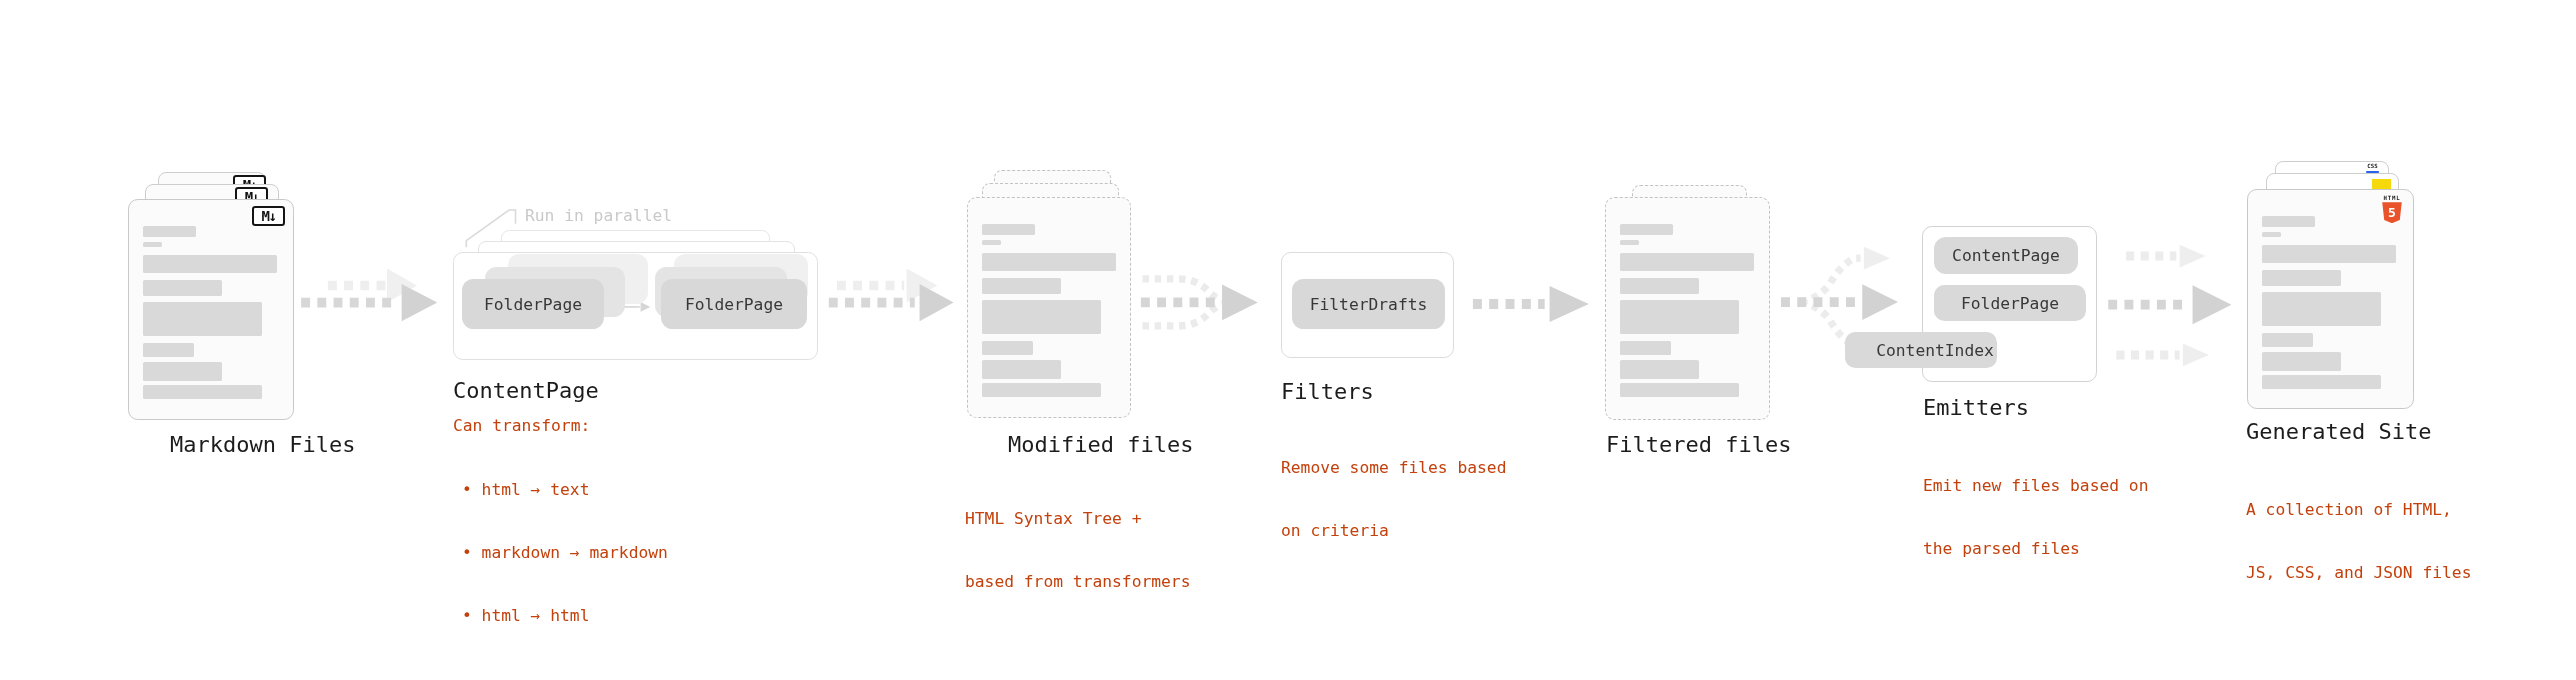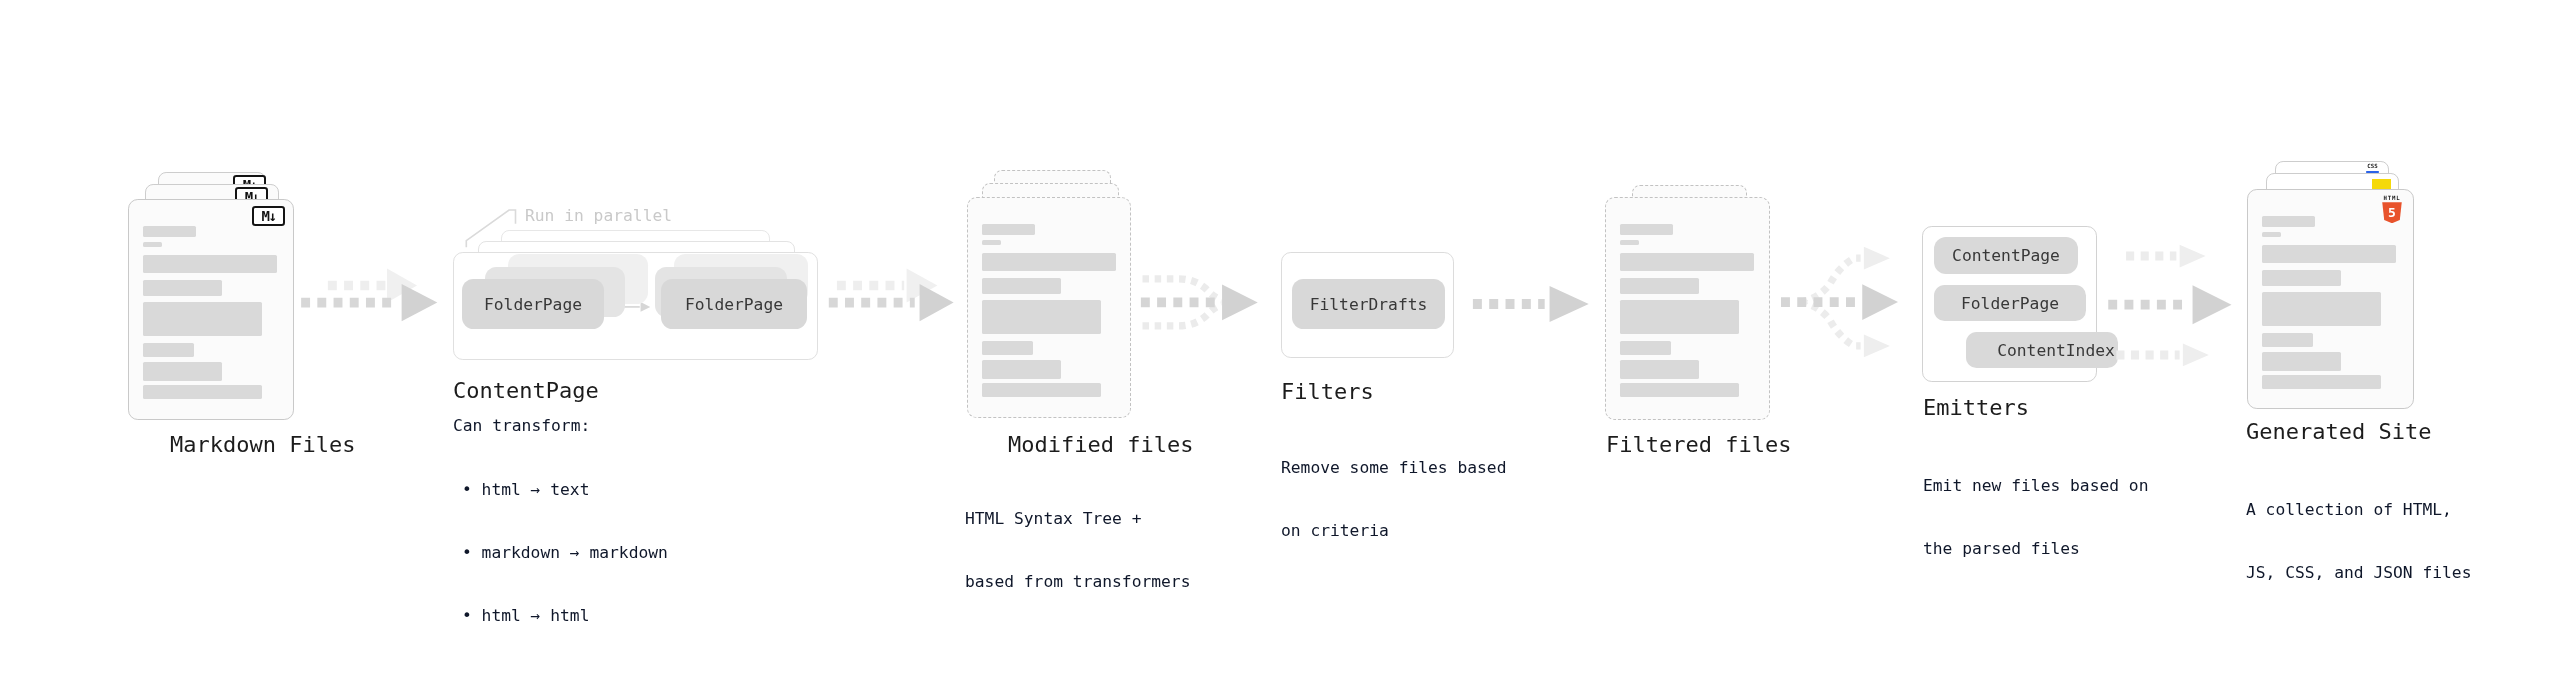--- a/index.html
+++ b/index.html
@@ -42,21 +42,21 @@
 
   
   .panel{position:absolute;background:#ffffff;border:1.6px solid #dcdcdc;border-radius:9.8px;box-sizing:border-box;}
   .pill{position:absolute;background:#d8d8d8;border-radius:11.4px;display:flex;align-items:center;justify-content:center;
     font-size:16.3px;color:#383838;box-sizing:border-box;}
   .pill.ghost1{background:#e4e4e4;}
   .pill.ghost2{background:#f0f0f0;}
 
   
   .stage-title{position:absolute;font-size:22px;color:#1c1c1c;white-space:pre;}
-  .stage-caption{position:absolute;font-size:16.3px;line-height:21px;color:#0f172a;white-space:pre;}
+  .stage-caption{position:absolute;font-size:16.3px;line-height:21px;color:#c2410c;white-space:pre;}
   .note-text{position:absolute;font-size:16.3px;color:#c9c9c9;white-space:pre;}
 </style>
 </head>
 <body>
 
 <div id="canvas">
 
   <div>
     <div class="file-card small" style="left:158px;top:172px;width:108px;height:41px;"></div>
     <div class="md-icon" style="left:233px;top:175px;">M↓</div>
@@ -202,21 +202,21 @@
     <path d="M 30 80 Q 52 84 66 102 Q 78 124 96 134 H 104" stroke="#ececec" stroke-width="9" stroke-dasharray="8 7" fill="none"></path>
     <polygon points="108,120 140,134 108,148" fill="#eeeeee"></polygon>
     <line x1="6" y1="80" x2="100" y2="80" stroke="#d5d5d5" stroke-width="12" stroke-dasharray="11 9"></line>
     <polygon points="106,58 150,80 106,102" fill="#d2d2d2"></polygon>
   </svg>
 
   <div>
     <div class="panel" style="left:1922px;top:226px;width:175px;height:156px;border-color:#d2d2d2;"></div>
     <div class="pill" style="left:1934px;top:237px;width:144px;height:37px;border-radius:12px;background:#d9d9d9;">ContentPage</div>
     <div class="pill" style="left:1934px;top:285px;width:152px;height:36px;border-radius:10.6px;background:#d9d9d9;">FolderPage</div>
-    <div class="pill" style="left:1966px;top:332px;width:152px;height:36px;border-radius:10.6px;background:#d9d9d9;padding-left:28px;">ContentIndex</div>
+    <div class="pill" style="left:1845px;top:332px;width:152px;height:36px;border-radius:10.6px;background:#d9d9d9;padding-left:28px;">ContentIndex</div>
     <div class="stage-title" style="left:1923px;top:395px;">Emitters</div>
     <div class="stage-caption" style="left:1923px;top:433px;">
       <div>Emit new files based on</div>
       <div>the parsed files</div>
     </div>
   </div>
 
   <svg class="abs" style="left:2103px;top:239px;" width="137" height="133" viewBox="0 0 168 164">
     <line x1="28" y1="21" x2="90" y2="21" stroke="#ececec" stroke-width="11" stroke-dasharray="10 8"></line>
     <polygon points="94,7 126,21 94,35" fill="#eeeeee"></polygon>

